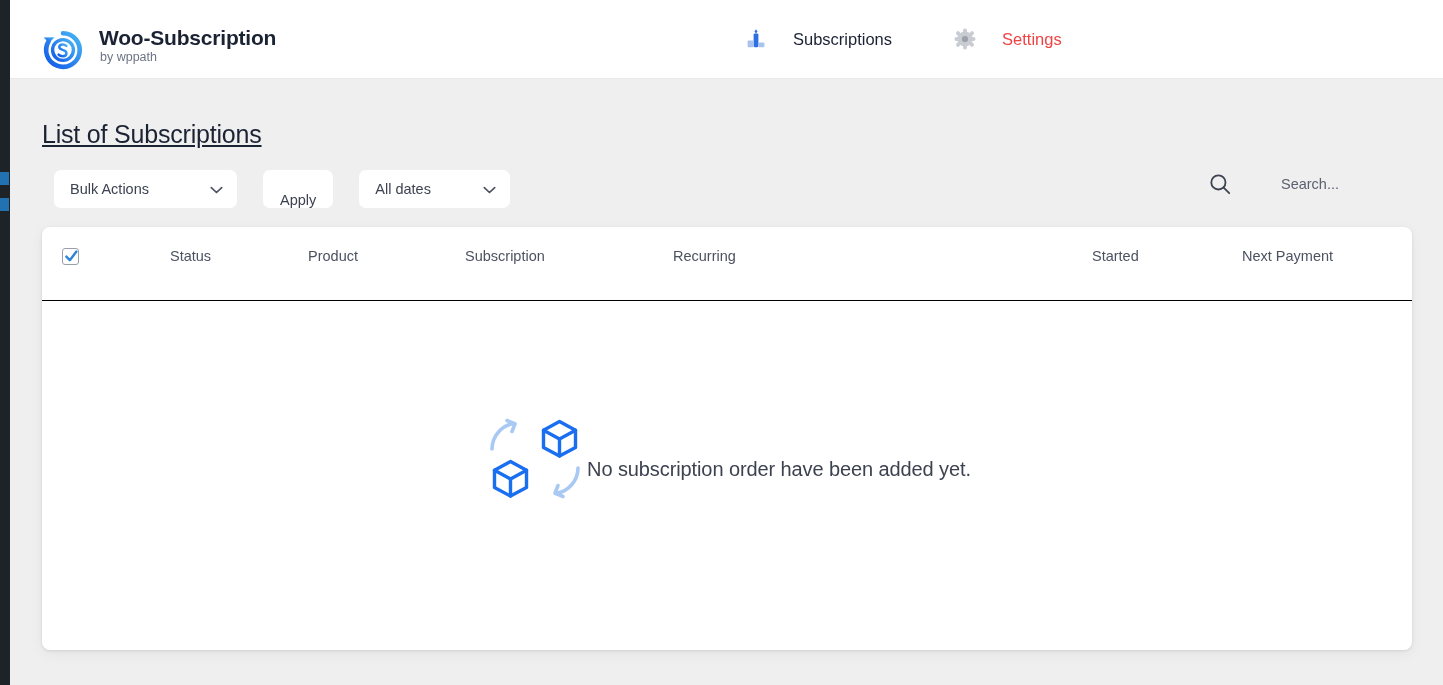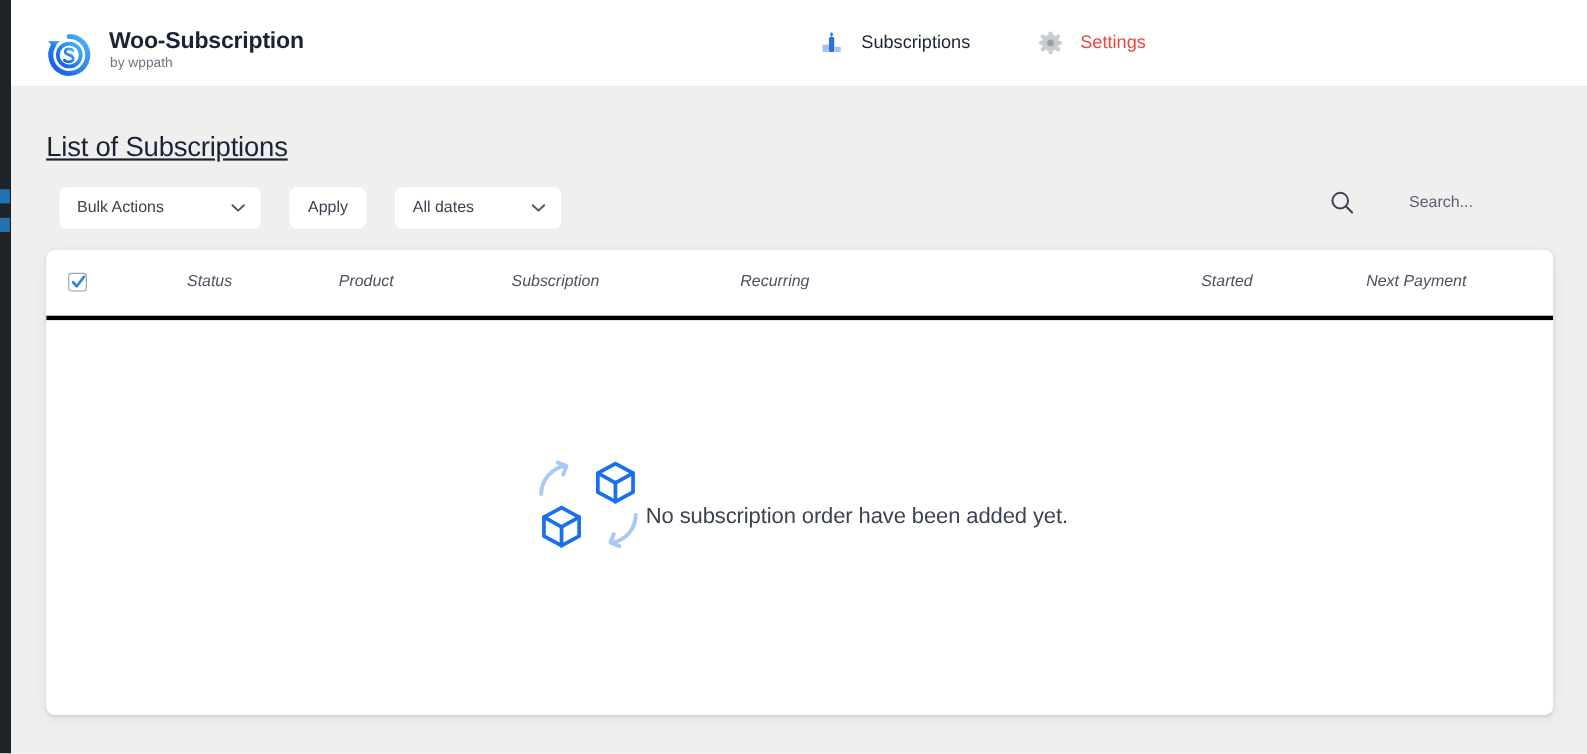--- a/index.html
+++ b/index.html
@@ -76,21 +76,21 @@
   .topnav {
     position: absolute;
     left: 735px; top: 20px;
     display: flex;
     align-items: center;
     gap: 62px;
   }
   .navitem {
     display: flex;
     align-items: center;
-    gap: 16px;
+    gap: 26px;
     cursor: pointer;
     height: 38px;
   }
   .navitem .navlabel {
     font-size: 16.5px;
     color: #1b2233;
   }
   .navitem.inactive .navlabel { color: #ef4444; }
   .nav-ico { width: 22px; height: 22px; display: block; }
 
@@ -136,20 +136,21 @@
   }
   .select-ctrl {
     width: 183px;
     justify-content: space-between;
     padding: 0 14px 0 16px;
   }
   .select-ctrl.dates { width: 151px; }
   .apply-btn {
     padding: 0 17px;
     justify-content: center;
+    align-items: flex-end;
   }
   .chev {
     width: 13px; height: 8px;
     flex: 0 0 auto;
   }
 
   .searchbox {
     position: absolute;
     right: 104px; top: 94px;
     display: flex;
@@ -171,23 +172,22 @@
     width: 1370px;
     height: 423px;
     background: #ffffff;
     border-radius: 8px;
     box-shadow: 0 1px 3px rgba(20,25,40,0.10), 0 4px 14px rgba(20,25,40,0.05);
     overflow: hidden;
   }
 
   .thead {
     position: relative;
-    height: 64px;
-    border-bottom: 4px solid #000000;
-    font-style: italic;
+    height: 74px;
+    border-bottom: 1px solid #000000;
   }
   .th {
     position: absolute;
     top: 0;
     height: 58px;
     display: flex;
     align-items: center;
     font-size: 14.5px;
     color: #4c5261;
     white-space: nowrap;

